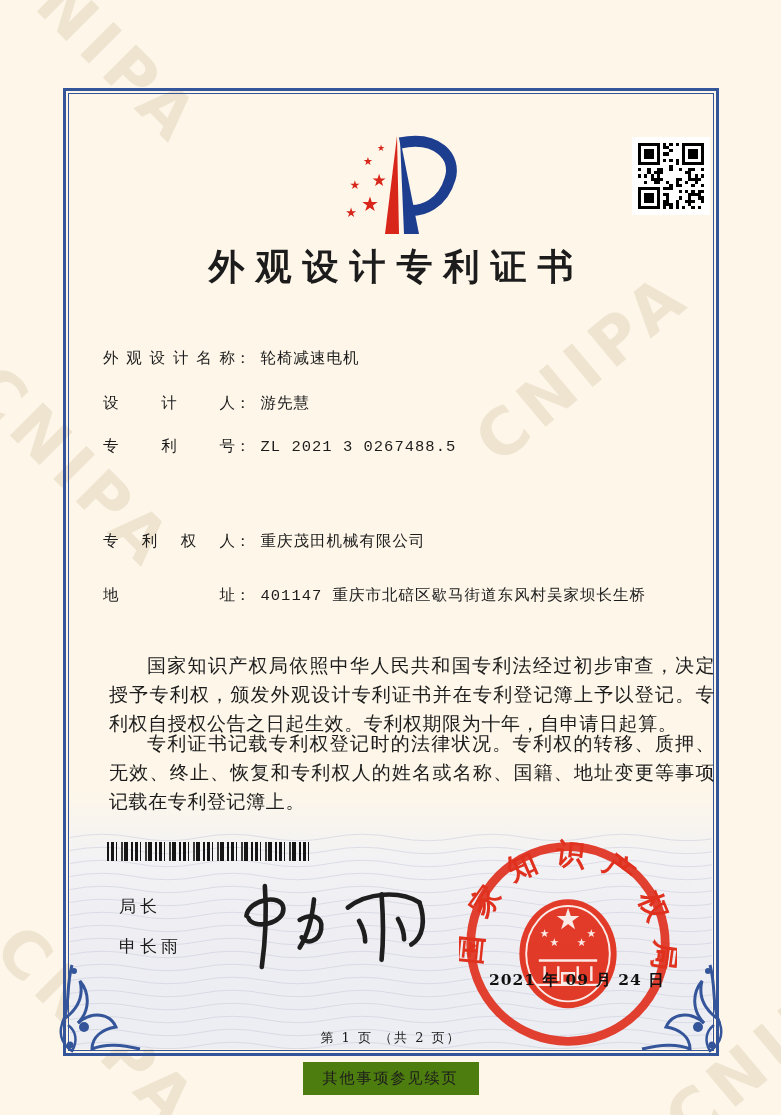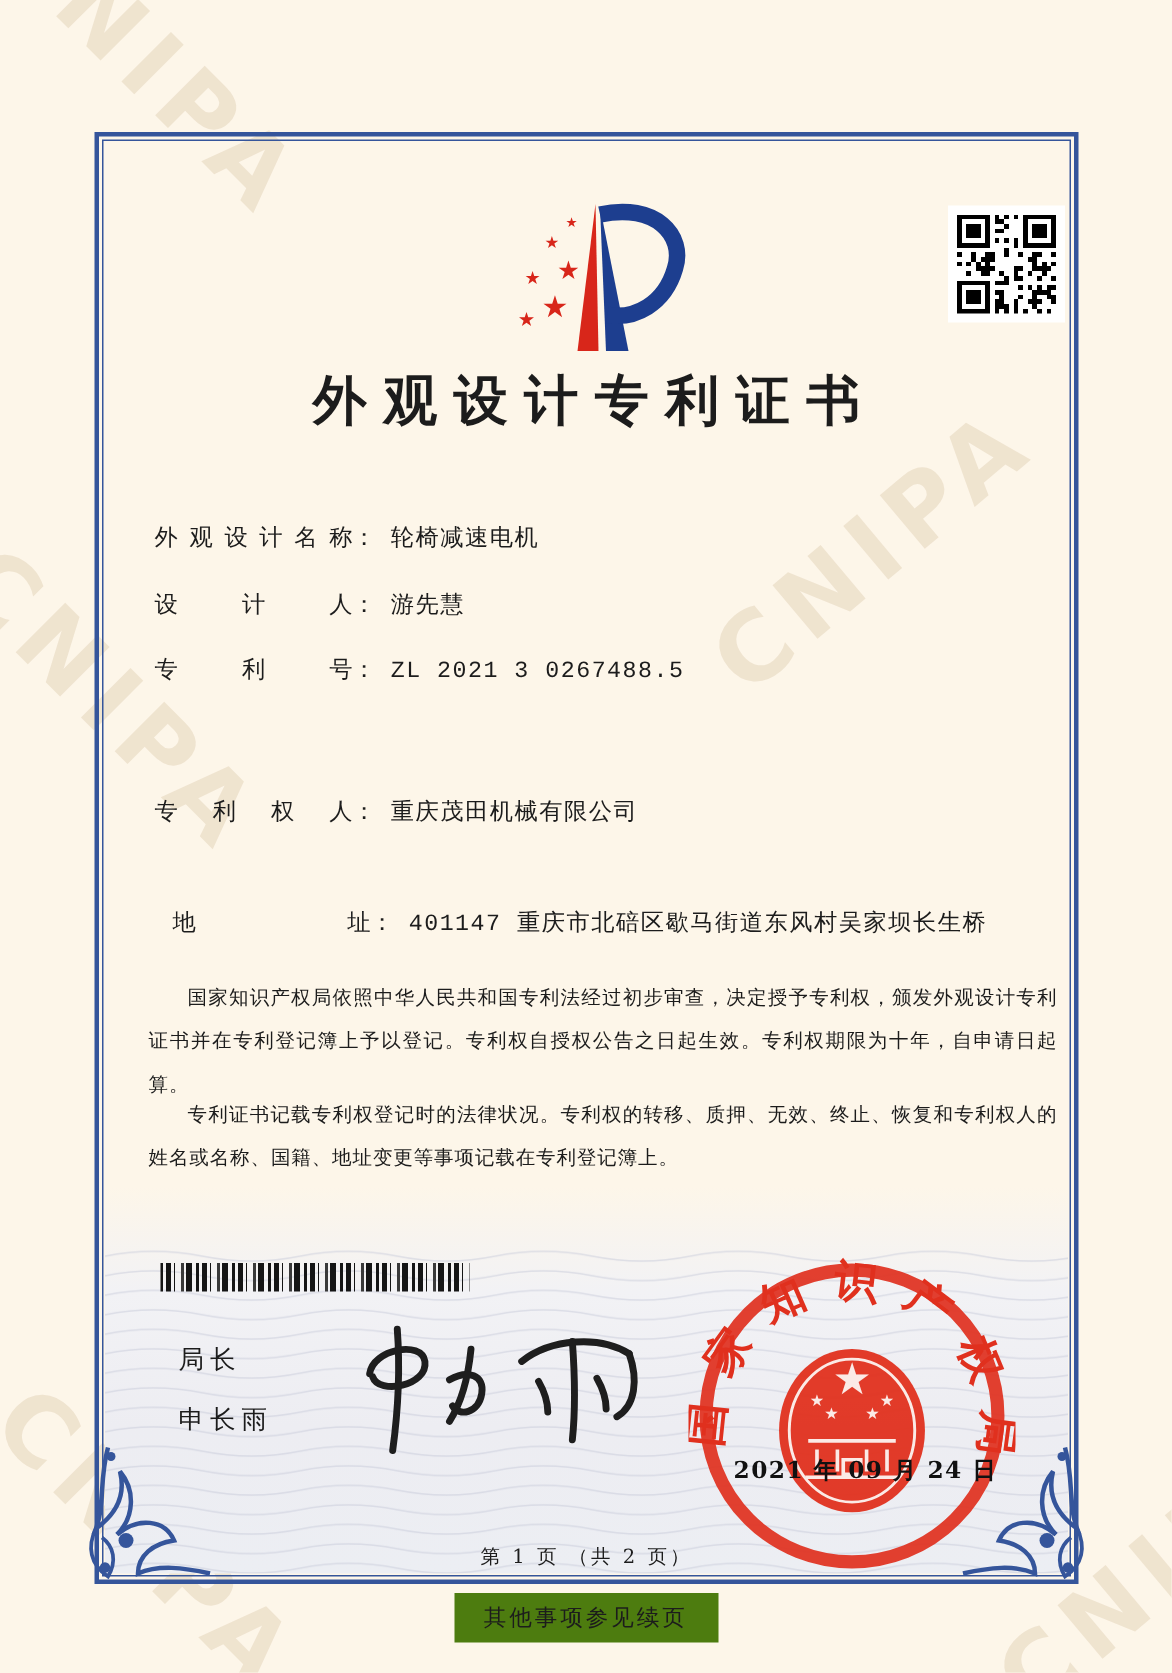--- a/index.html
+++ b/index.html
@@ -45,21 +45,21 @@
     letter-spacing:11px; text-indent:11px; z-index:2;
   }
   .field { position:absolute; left:37px; font-size:15.5px; white-space:nowrap; z-index:2; }
   .flabel {
     display:inline-block; width:132px; text-align:justify; text-align-last:justify;
     vertical-align:bottom;
   }
   .fvalue { margin-left:10px; letter-spacing:1px;font-family:Liberation Mono, monospace; }
   .grant-right { position:absolute; left:337px; top:0; white-space:nowrap; }
   .para {
-    position:absolute; left:33px; width:606px; font-size:13px;
+    position:absolute; left:43px; width:606px; font-size:19px;
     line-height:29px; text-indent:2em; letter-spacing:0.6px;
     text-align:justify; z-index:2;
   }
   .barcode {
     position:absolute; left:41px; top:751px; width:206px; height:19px; z-index:2;
     background:
       repeating-linear-gradient(90deg,
         #151515 0 2px, rgba(0,0,0,0) 2px 4px,
         #151515 4px 7px, rgba(0,0,0,0) 7px 9px,
         #151515 9px 10px, rgba(0,0,0,0) 10px 14px,
@@ -248,21 +248,21 @@
   </div>
   <div class="field" style="top:302px;">
     <span class="flabel">设计人</span><span>：</span><span class="fvalue">游先慧</span>
   </div>
   <div class="field" style="top:345px;">
     <span class="flabel">专利号</span><span>：</span><span class="fvalue">ZL 2021 3 0267488.5</span>
   </div>
   <div class="field" style="top:440px;">
     <span class="flabel">专利权人</span><span>：</span><span class="fvalue">重庆茂田机械有限公司</span>
   </div>
-  <div class="field" style="top:514px;margin-left:12px;">
+  <div class="field" style="top:494px;">
     <span class="flabel">地址</span><span>：</span><span class="fvalue">401147 重庆市北碚区歇马街道东风村吴家坝长生桥</span>
   </div>
 
   <div class="para" style="top:560px;">国家知识产权局依照中华人民共和国专利法经过初步审查，决定授予专利权，颁发外观设计专利证书并在专利登记簿上予以登记。专利权自授权公告之日起生效。专利权期限为十年，自申请日起算。</div>
   <div class="para" style="top:638px;">专利证书记载专利权登记时的法律状况。专利权的转移、质押、无效、终止、恢复和专利权人的姓名或名称、国籍、地址变更等事项记载在专利登记簿上。</div>
 
   <div class="barcode"></div>
 
   <div class="director">
     <div>局长</div>

